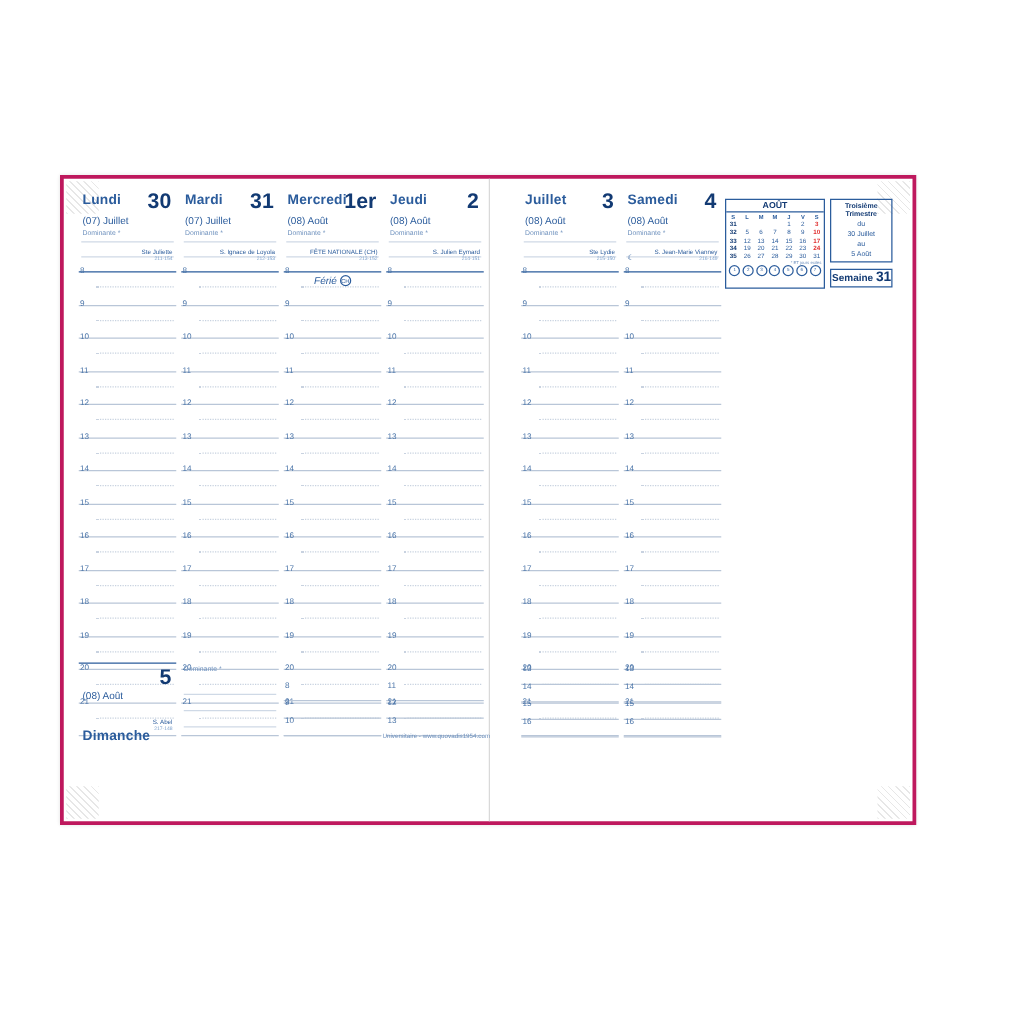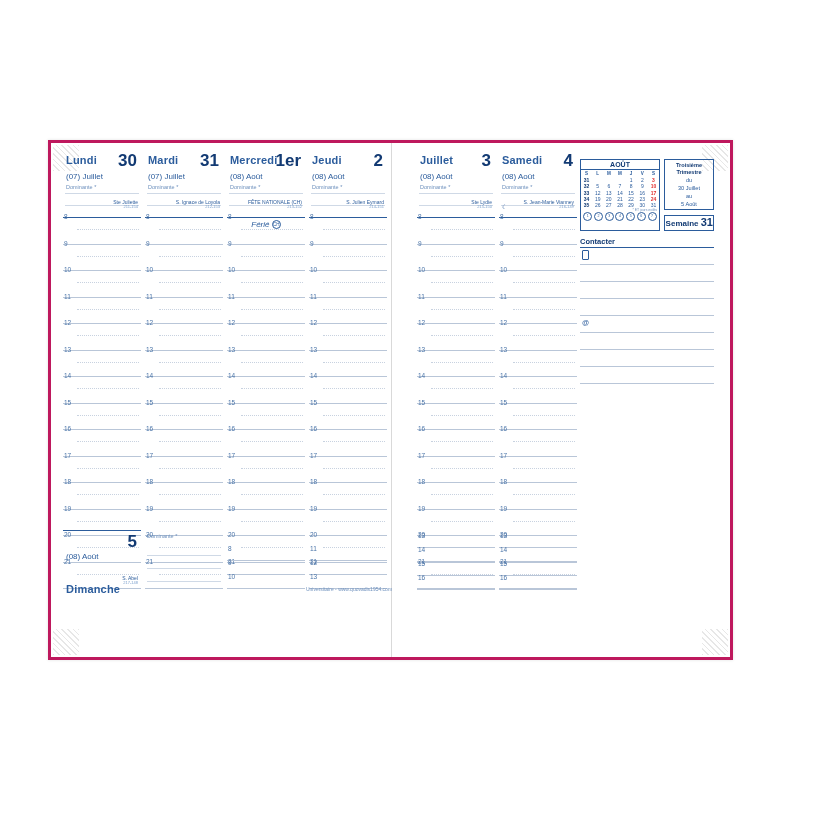--- a/index.html
+++ b/index.html
@@ -762,37 +762,18 @@
         <div class="t2">30 Juillet</div>
         <div class="t2">au</div>
         <div class="t2">5 Août</div>
       </div>
 
       <div class="sem">
         <span>Semaine</span>
         <span class="n">31</span>
       </div>
 
-      <div class="sect" style="top:78px;">
-        <div class="sect-title">
-          <span>Contacter</span>
-        </div>
-        <div class="ruled">
-          <div class="rl" style="position:relative;">
-            <span class="phone-ic" style="position:absolute;left:2px;top:2px;"></span>
-          </div>
-          <div class="rl"></div>
-          <div class="rl"></div>
-          <div class="rl"></div>
-          <div class="rl" style="position:relative;">
-            <span class="at" style="top:3px;">@</span>
-          </div>
-          <div class="rl"></div>
-          <div class="rl"></div>
-          <div class="rl"></div>
-        </div>
-      </div>
 
 
 
     </div>
   </div>
 </div>
 
 </body></html>

